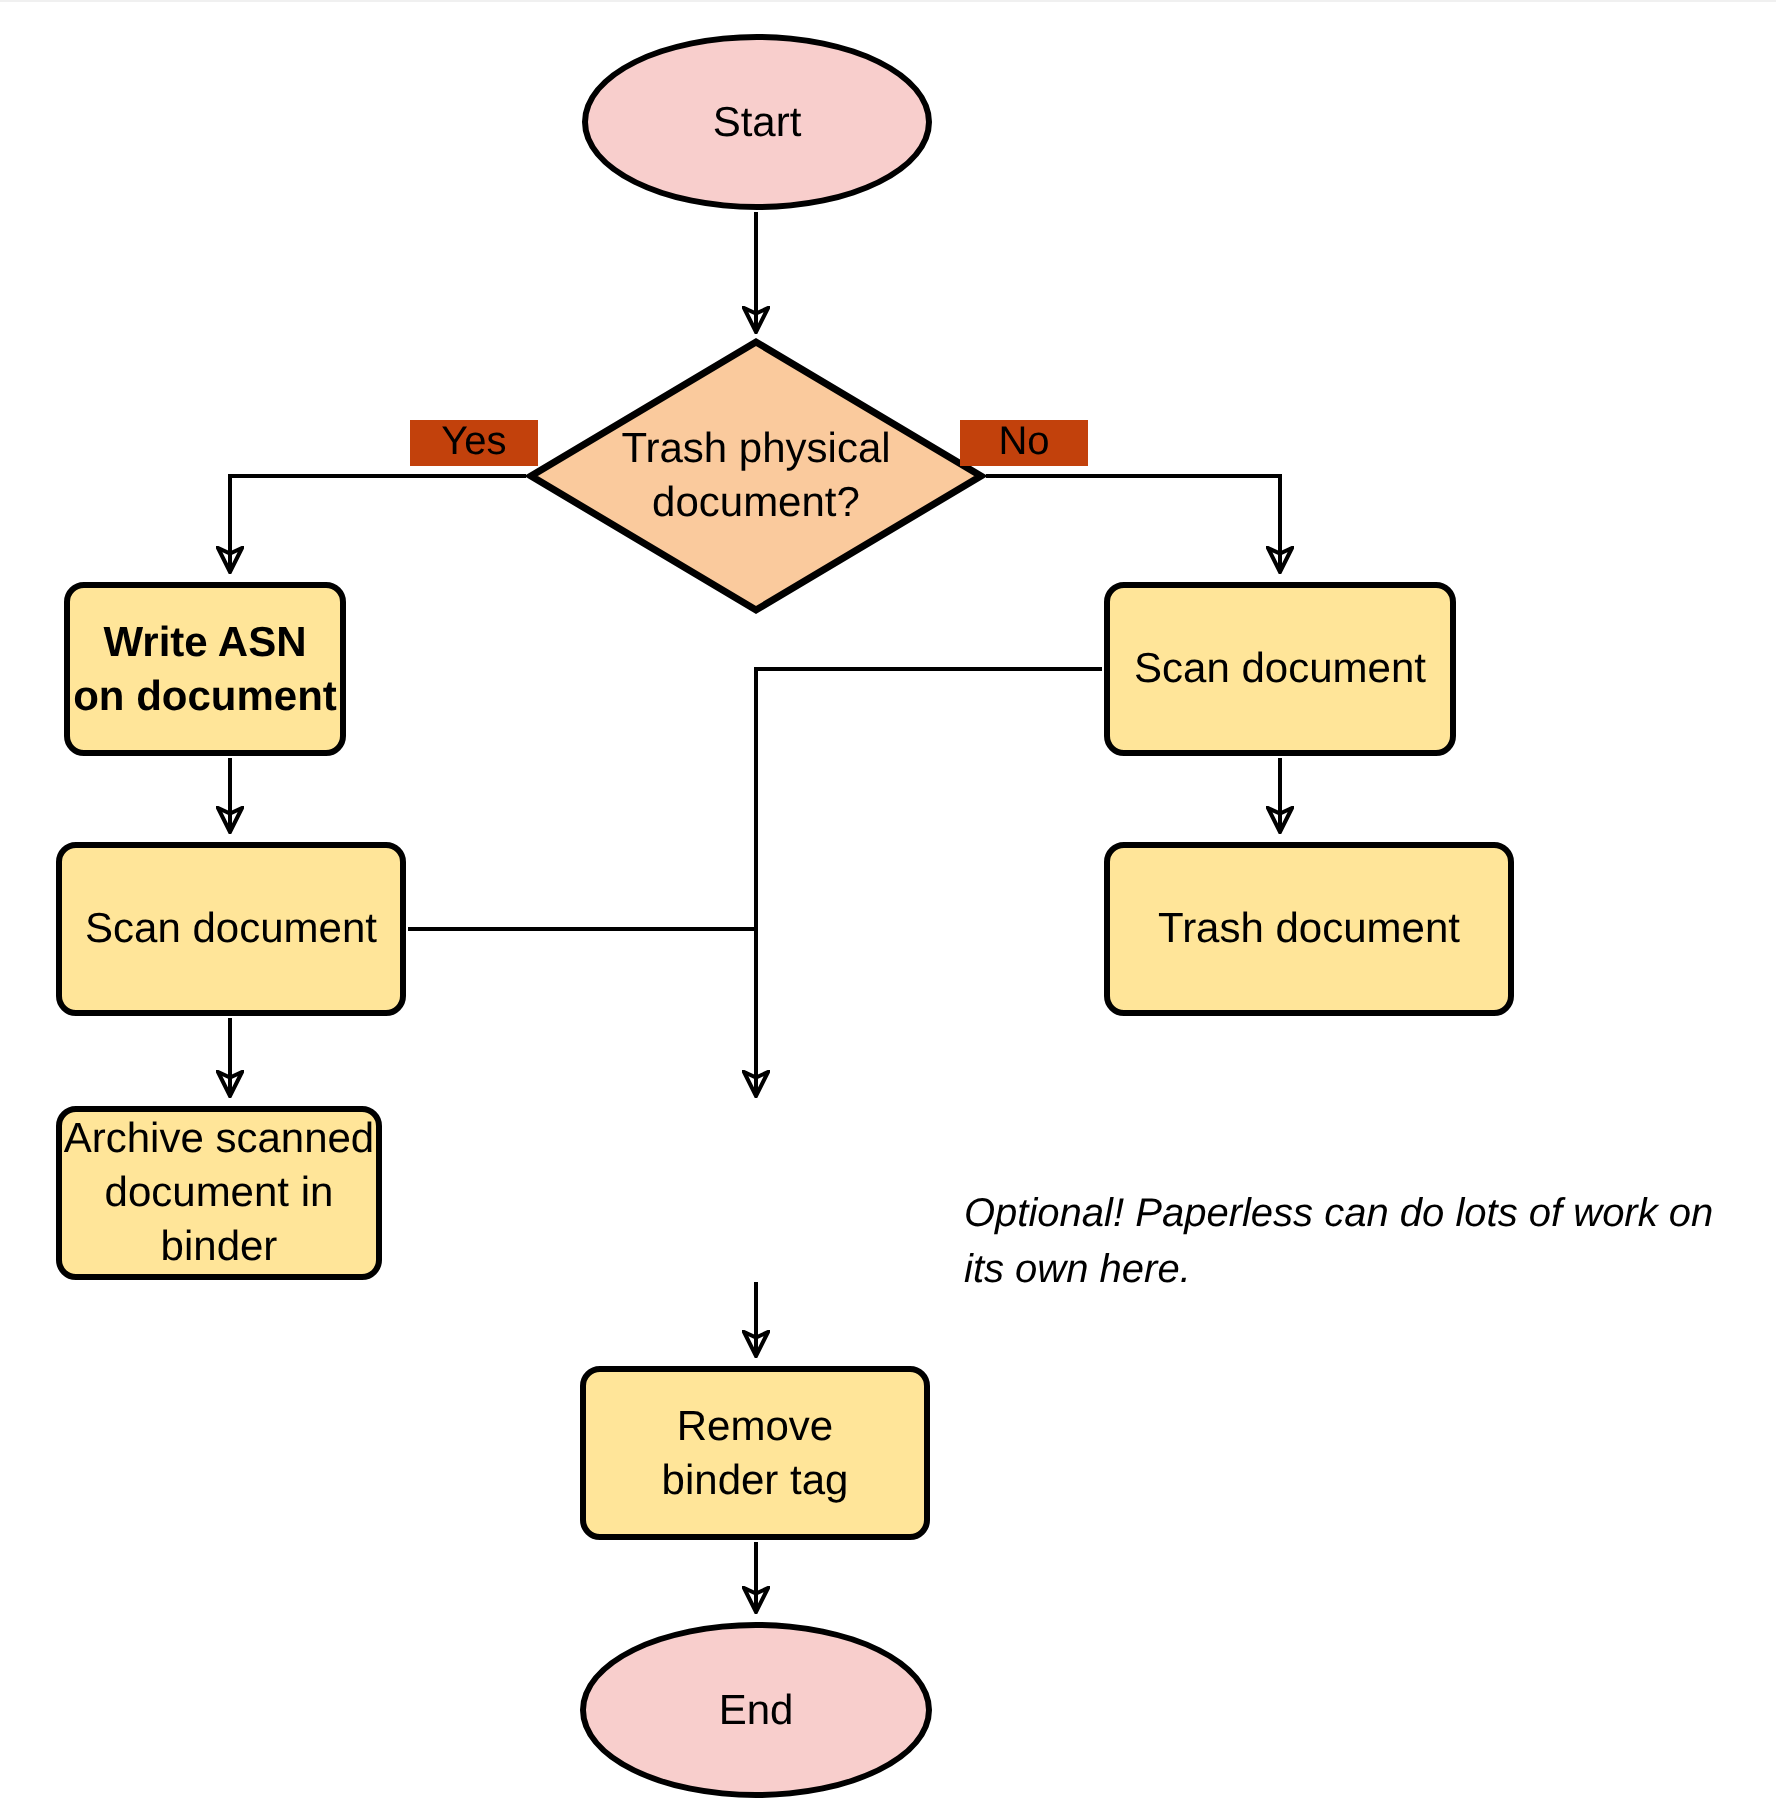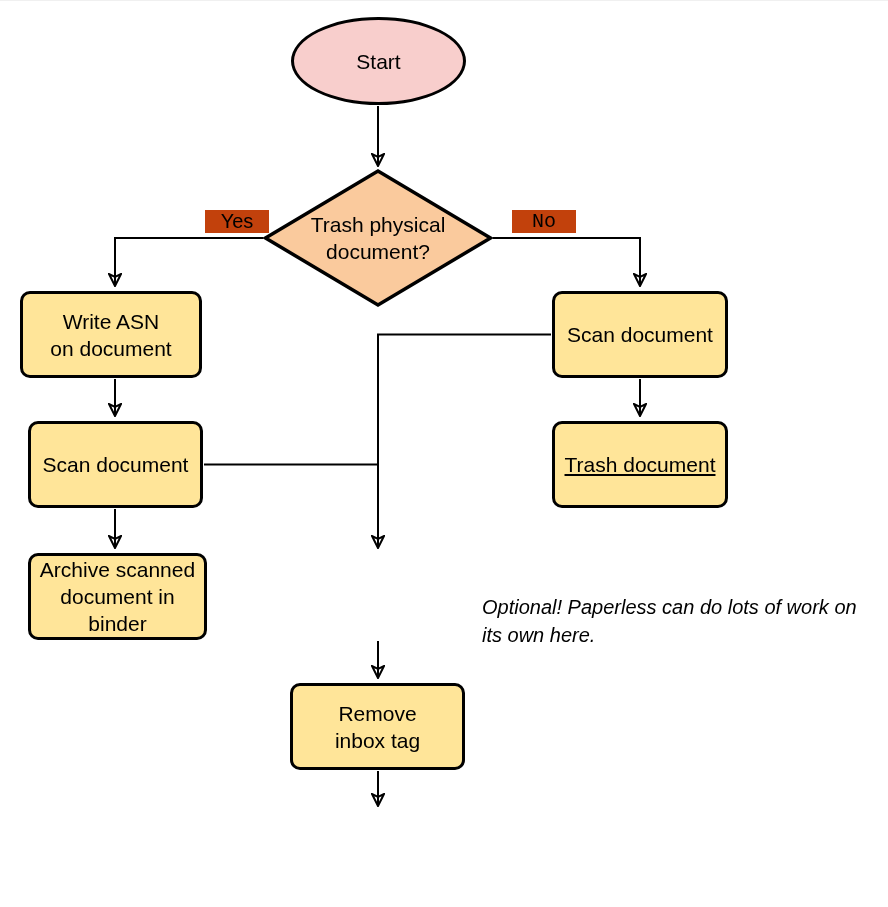--- a/index.html
+++ b/index.html
@@ -84,37 +84,38 @@
     <path d="M378,771 L378,806" marker-end="url(#arrow)"></path>
   </svg>
 
   <div class="node terminal" style="left:291px; top:17px; width:175px; height:88px;">Start</div>
 
   <div class="node diamond-label" style="left:278px; top:202px; width:200px; height:72px;">Trash physical
 document?</div>
 
   <div class="edge-label" style="left:205px; top:210px; width:60px;">Yes</div>
 
-  <div class="edge-label" style="left:512px; top:210px; width:60px;font-family:Liberation Mono, monospace;">No</div>
+  <div class="edge-label" style="left:480px; top:210px; width:60px;">No</div>
 
-  <div class="node process" style="left:20px; top:291px; width:182px; height:87px;">Write ASN
+  <div class="node process" style="left:32px; top:291px; width:141px; height:87px;font-weight:bold;">Write ASN
 on document</div>
 
   <div class="node process" style="left:28px; top:421px; width:175px; height:87px;">Scan document</div>
 
-  <div class="node process" style="left:28px; top:553px; width:179px; height:87px;">Archive scanned
+  <div class="node process" style="left:28px; top:553px; width:163px; height:87px;">Archive scanned
 document in
 binder</div>
 
   <div class="node process" style="left:552px; top:291px; width:176px; height:87px;">Scan document</div>
 
-  <div class="node process" style="left:552px; top:421px; width:176px; height:87px;text-decoration:underline;">Trash document</div>
+  <div class="node process" style="left:552px; top:421px; width:205px; height:87px;">Trash document</div>
 
 
   <div class="annotation" style="left:482px; top:593px; width:430px;">Optional! Paperless can do lots of work on
 its own here.</div>
 
   <div class="node process" style="left:290px; top:683px; width:175px; height:87px;">Remove
-inbox tag</div>
+binder tag</div>
 
+  <div class="node terminal" style="left:290px; top:811px; width:176px; height:88px;">End</div>
 
   <div class="bottom-divider"></div>
 </div>
 
 </body></html>

